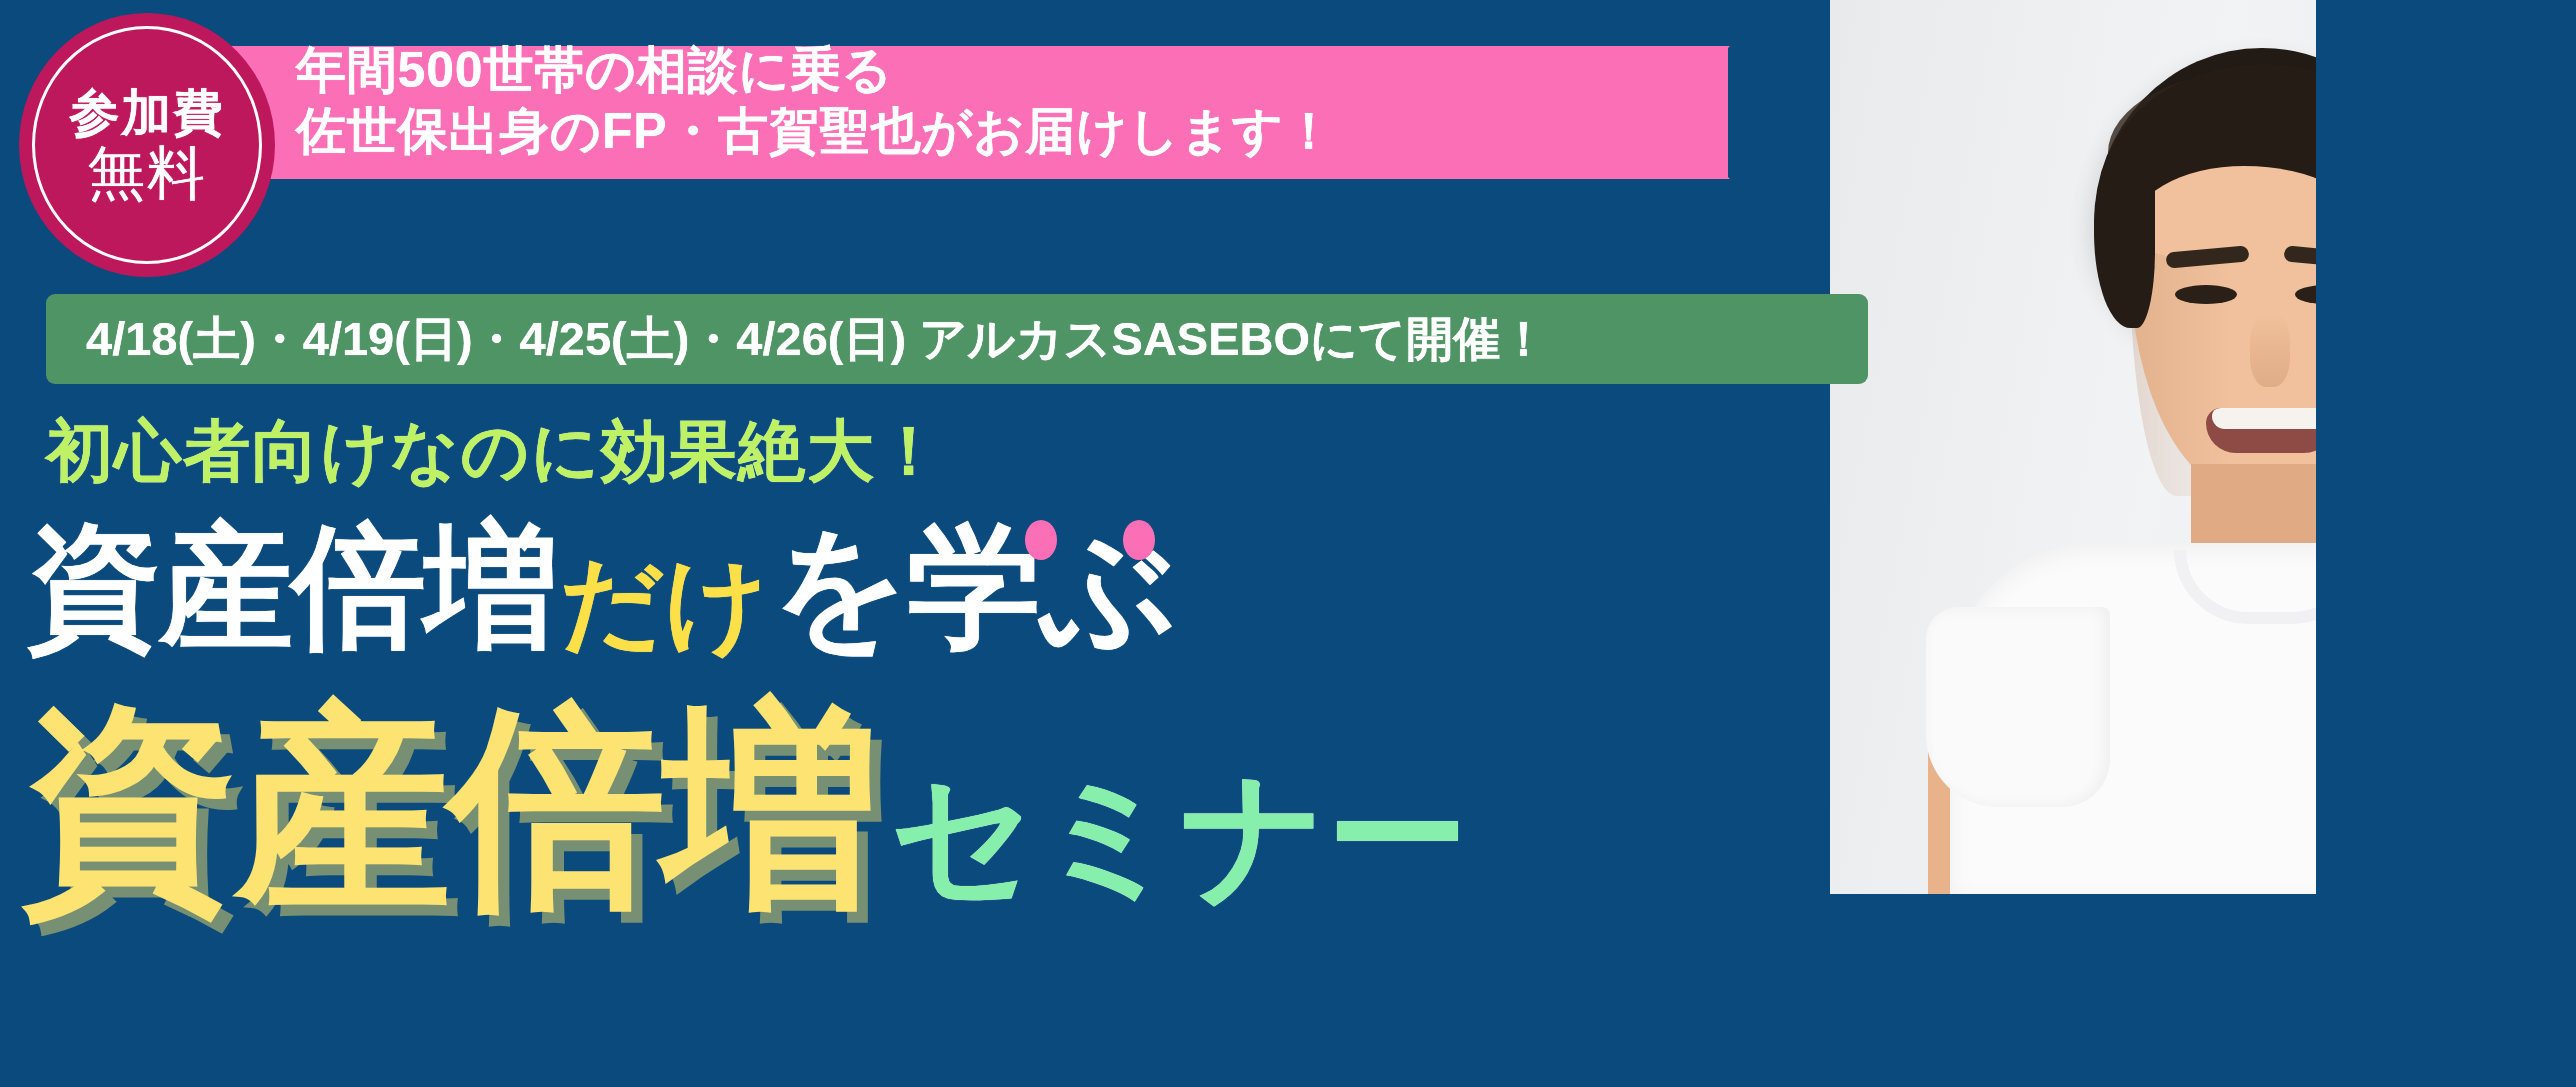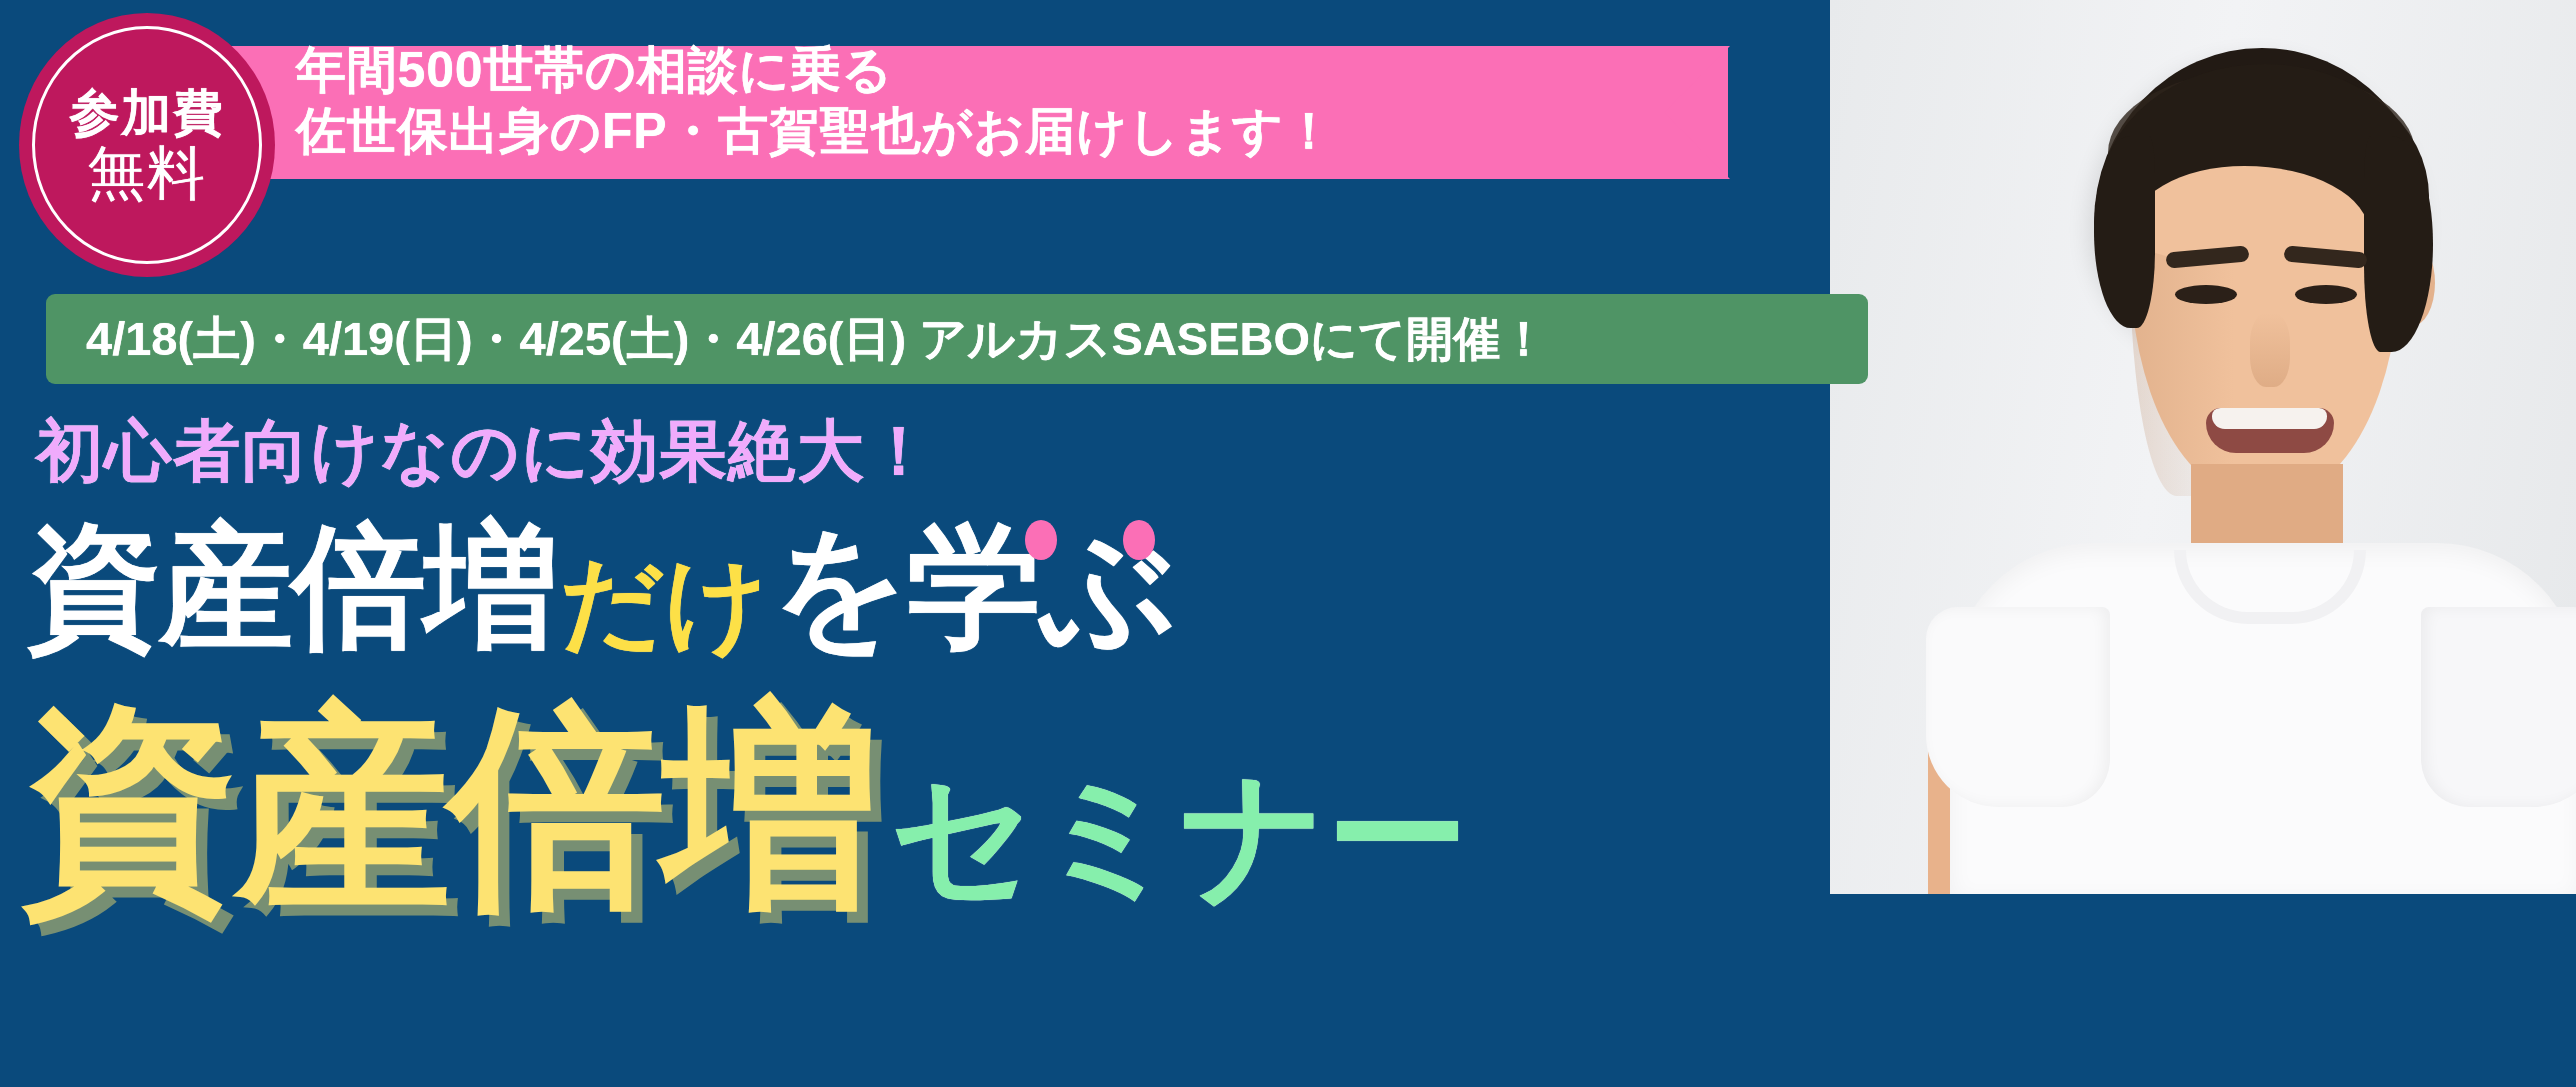--- a/index.html
+++ b/index.html
@@ -2,21 +2,21 @@
 <html style="font-size:12.8px"><head>
 <meta charset="utf-8">
 <style>
   html,body{margin:0;padding:0;}
   body{
     width:2576px;height:1088px;overflow:hidden;
     font-family:"Liberation Sans","DejaVu Sans",sans-serif;
     background:#0a4a7c;
   }
   .banner{
-    position:relative;width:2576px;height:1088px;
+    position:relative;width:2316px;height:1088px;
     background:#0a4a7c;overflow:hidden;
   }
 
   
   .photo{
     position:absolute;left:1830px;top:0;width:746px;height:894px;
     background:#eceef0;overflow:hidden;
   }
   .photo .wall{position:absolute;inset:0;
     background:linear-gradient(100deg,#e8eaec 0%,#f2f3f5 45%,#e6e8ea 100%);}
@@ -122,22 +122,22 @@
     background:#4f9465;border-radius:9px;z-index:5;
     display:flex;align-items:center;
   }
   .greenbar-text{
     color:#ffffff;font-size:47px;font-weight:700;letter-spacing:0px;
     white-space:nowrap;padding-left:40px;text-shadow:0 0 0.8px #fff;
   }
 
   
   .kicker{
-    position:absolute;left:36px;top:417px;z-index:3;
-    color:#f0abfc;font-size:67px;font-weight:700;line-height:1;
+    position:absolute;left:46px;top:417px;z-index:3;
+    color:#bef264;font-size:67px;font-weight:700;line-height:1;
     letter-spacing:1.6px;white-space:nowrap;text-shadow:0 0 0.8px #fff;
   }
   .line2{
     position:absolute;left:27px;top:520px;z-index:3;
     line-height:1;white-space:nowrap;display:flex;align-items:flex-end;
   }
   .l2-a,.l2-c{
     color:#ffffff;font-size:134px;font-weight:700;letter-spacing:-1.6px;
     text-shadow:0 0 0.8px #fff;
   }

